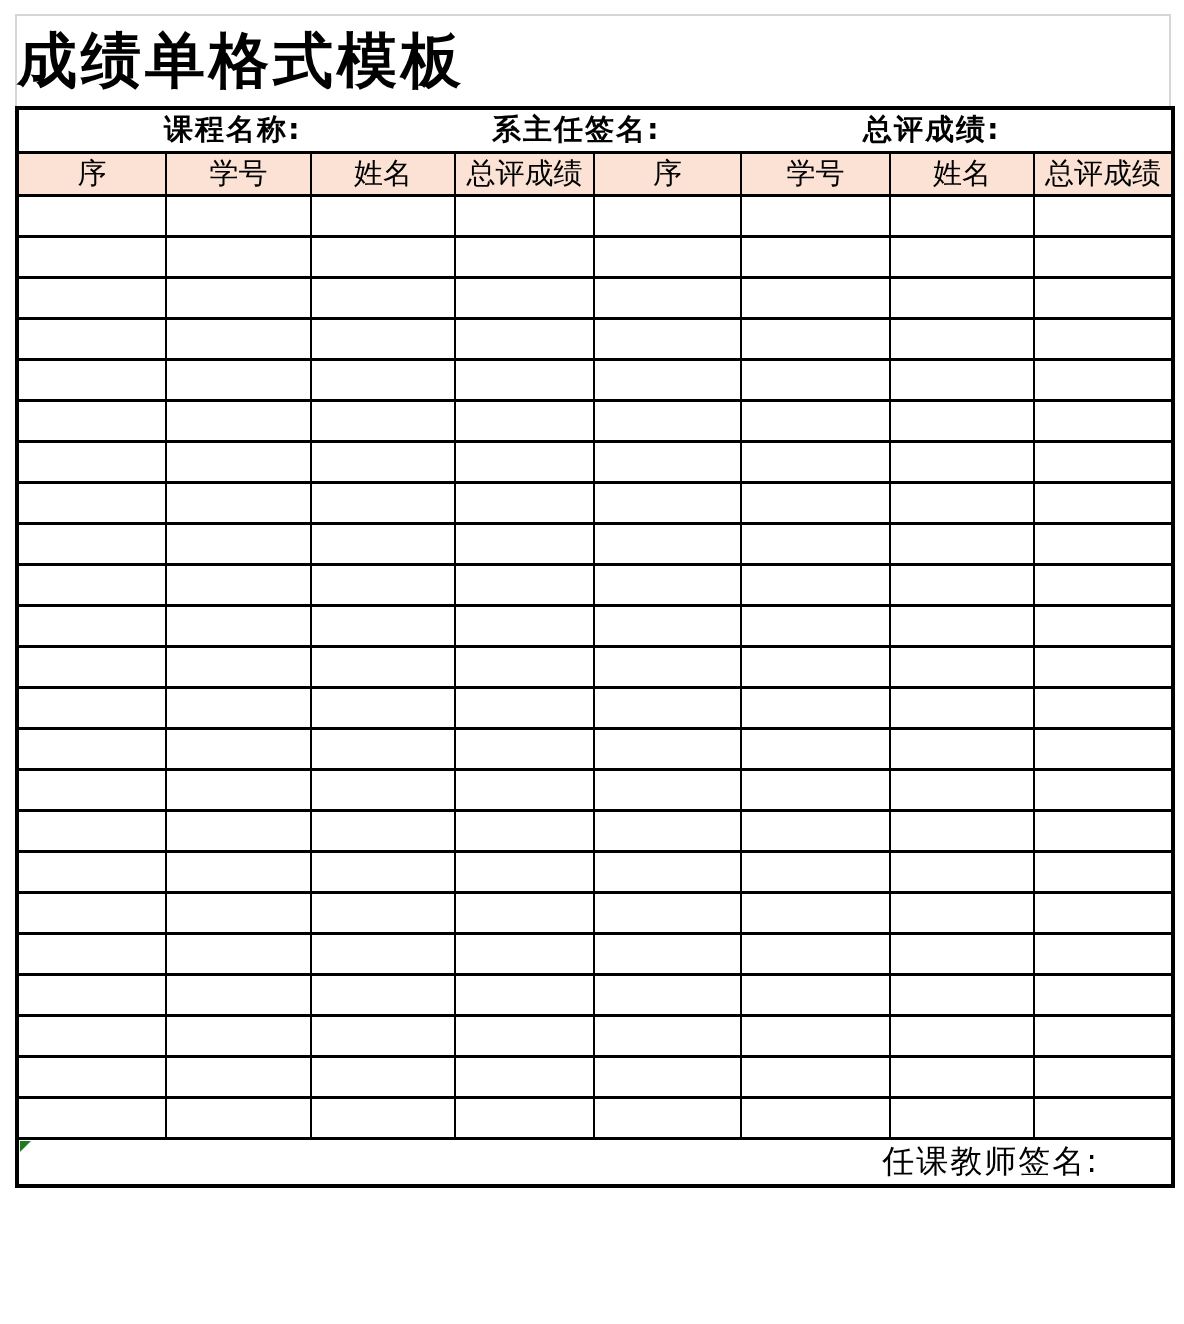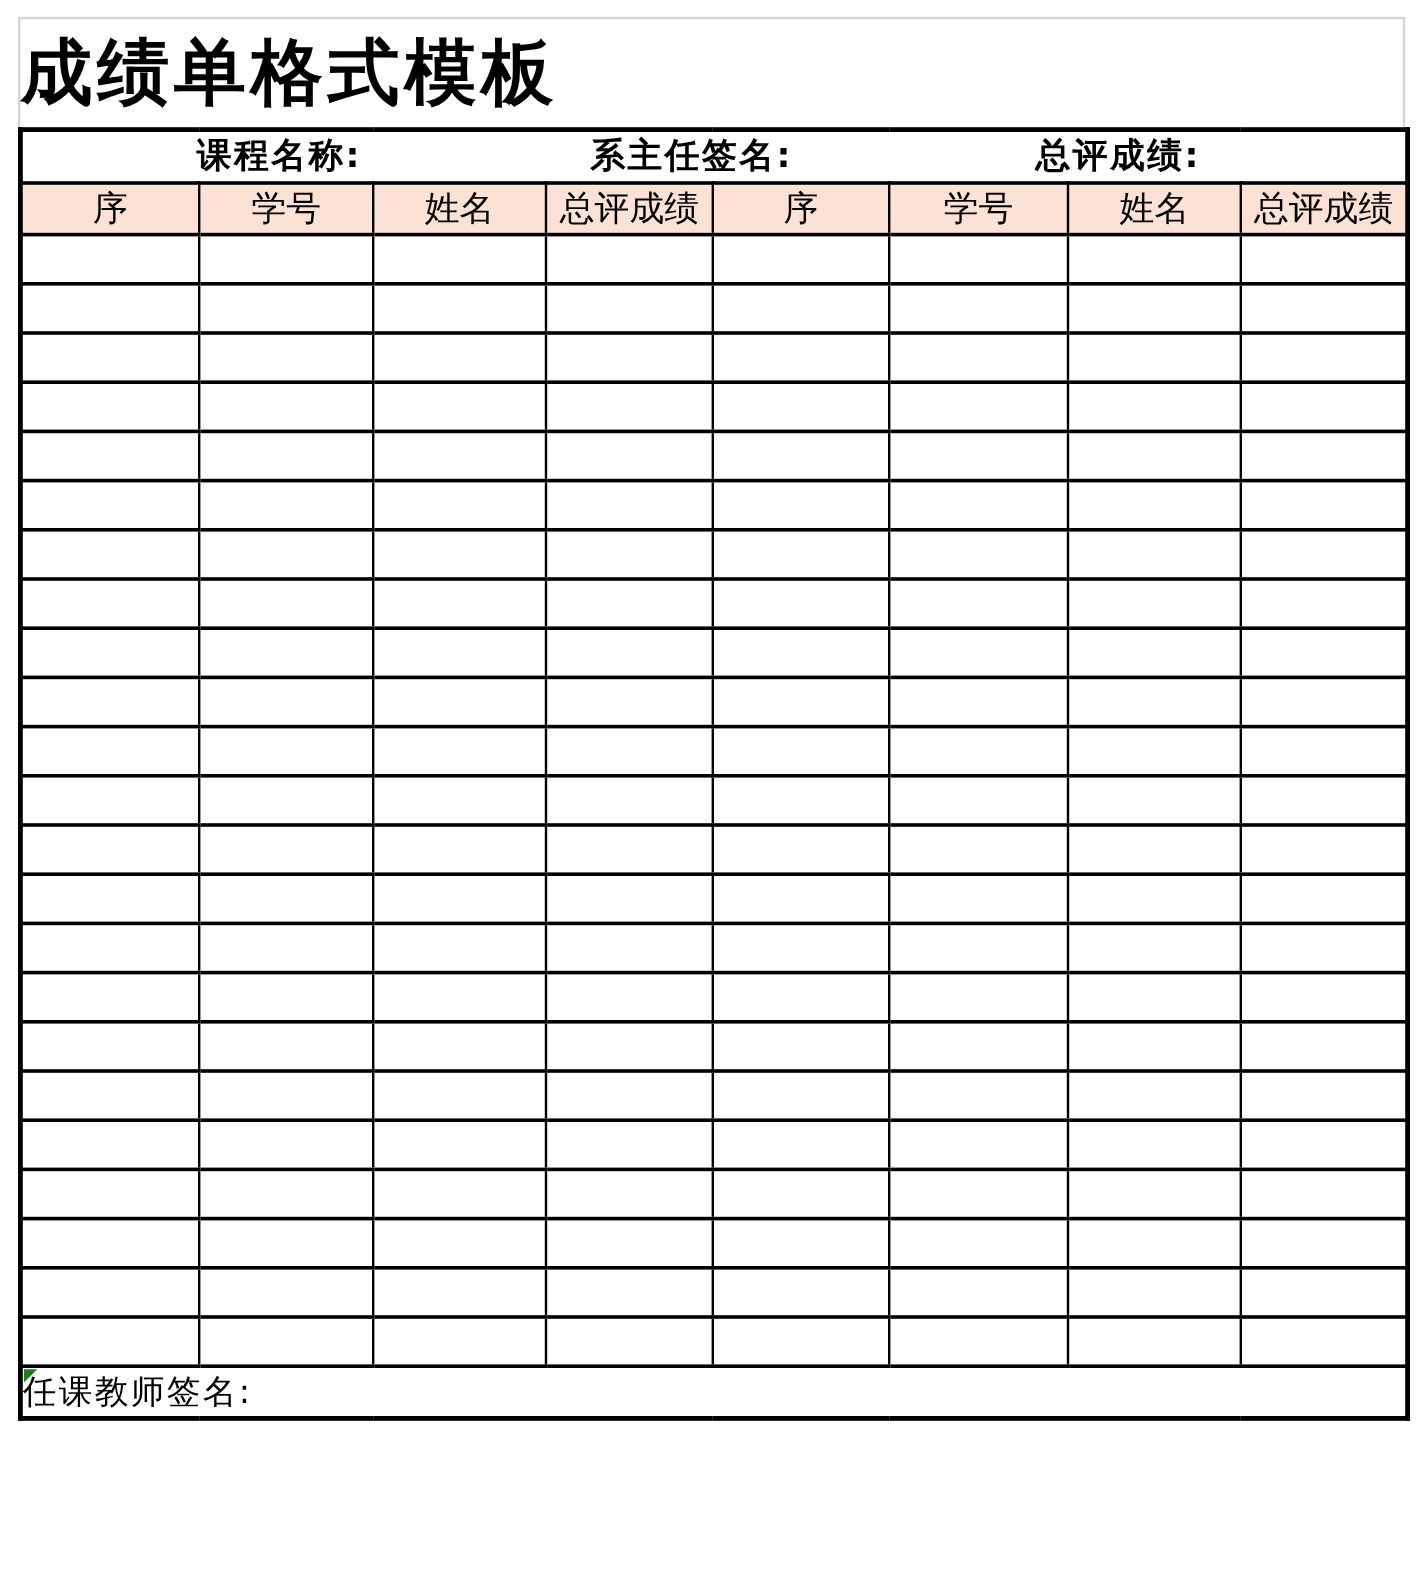--- a/index.html
+++ b/index.html
@@ -84,23 +84,24 @@
     font-size: 29px;
     color: #000;
     white-space: nowrap;
   }
   
   tr.body-row td { height: 41px; background: #fff; }
   
   tr.sig-row td {
     height: 44px;
     position: relative;
+    text-align: right;
     vertical-align: middle;
     padding-right: 72px;
-    font-size: 28px;
+    font-size: 32px;
     letter-spacing: 2px;
     color: #000;
     border-left: none;
     border-right: none;
     white-space: nowrap;
   }
   tr.sig-row.last td { height: 45px; }
   .err-tri {
     position: absolute;
     left: 1px;

